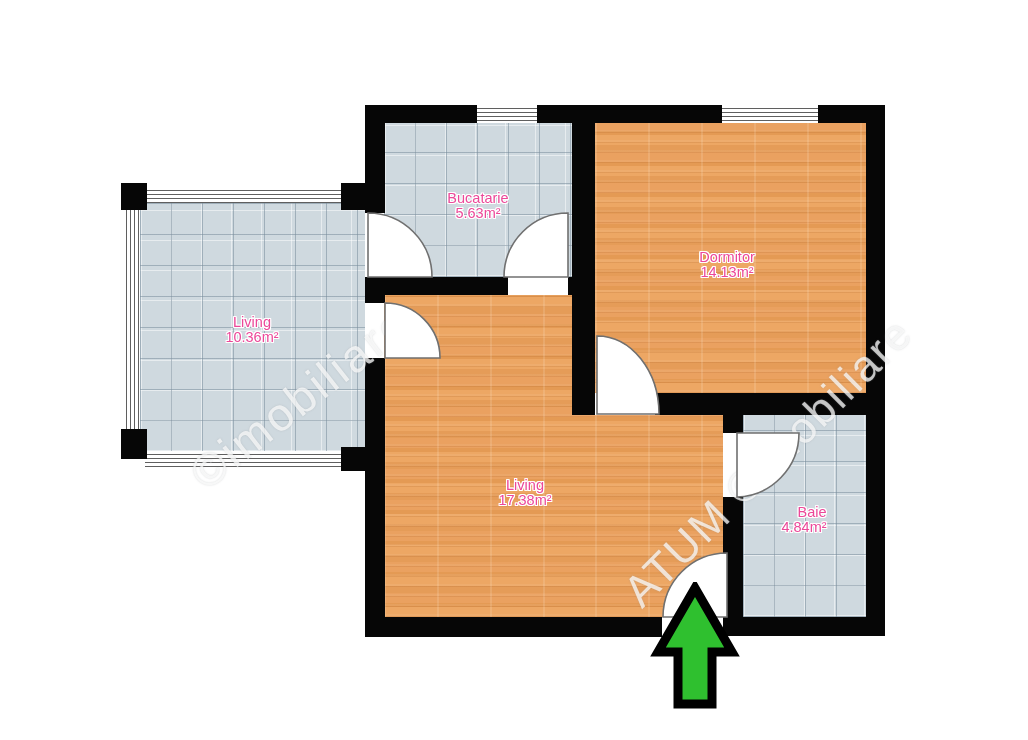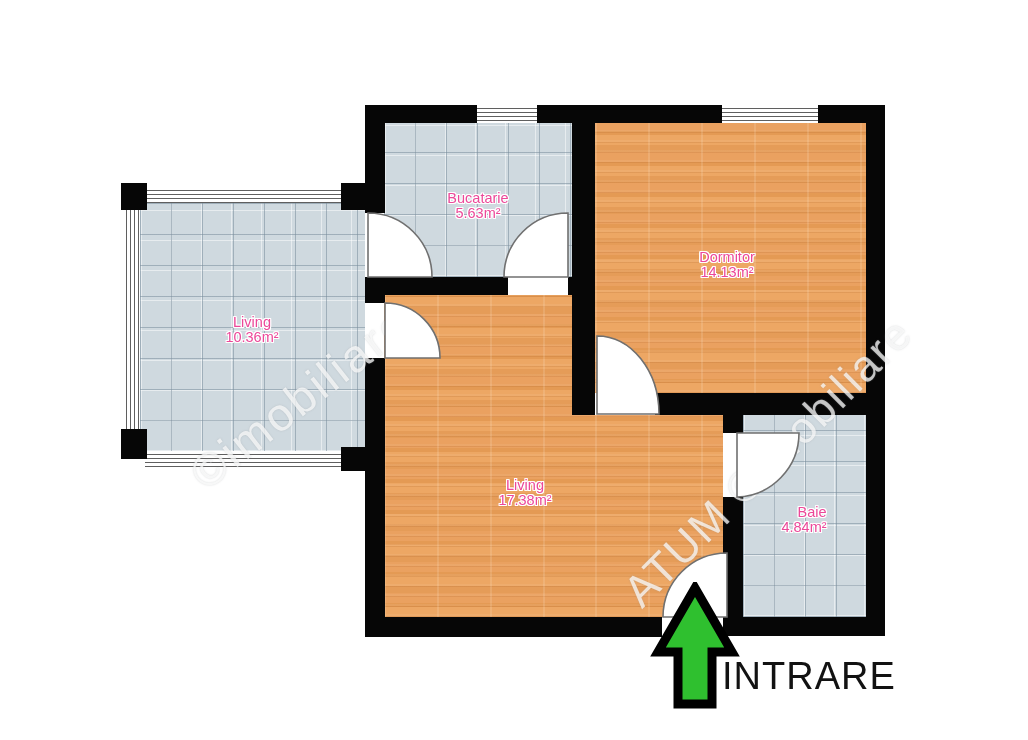--- a/index.html
+++ b/index.html
@@ -129,15 +129,14 @@
     <span>17.38m²</span>
   </div>
   <div class="room-label" style="left:804px;top:505px;text-align:right;">
     <span>Baie</span>
     <span>4.84m²</span>
   </div>
 
   <svg class="arrow-svg" width="104" height="132" viewBox="0 0 104 132">
     <polygon points="50,6 13,70 33,70 33,122 67,122 67,70 87,70" fill="#2fc02f" stroke="#000000" stroke-width="9" stroke-linejoin="miter"></polygon>
   </svg>
-  <div class="intrare">INTRARE</div>
 
 </div>
 
 </body></html>

